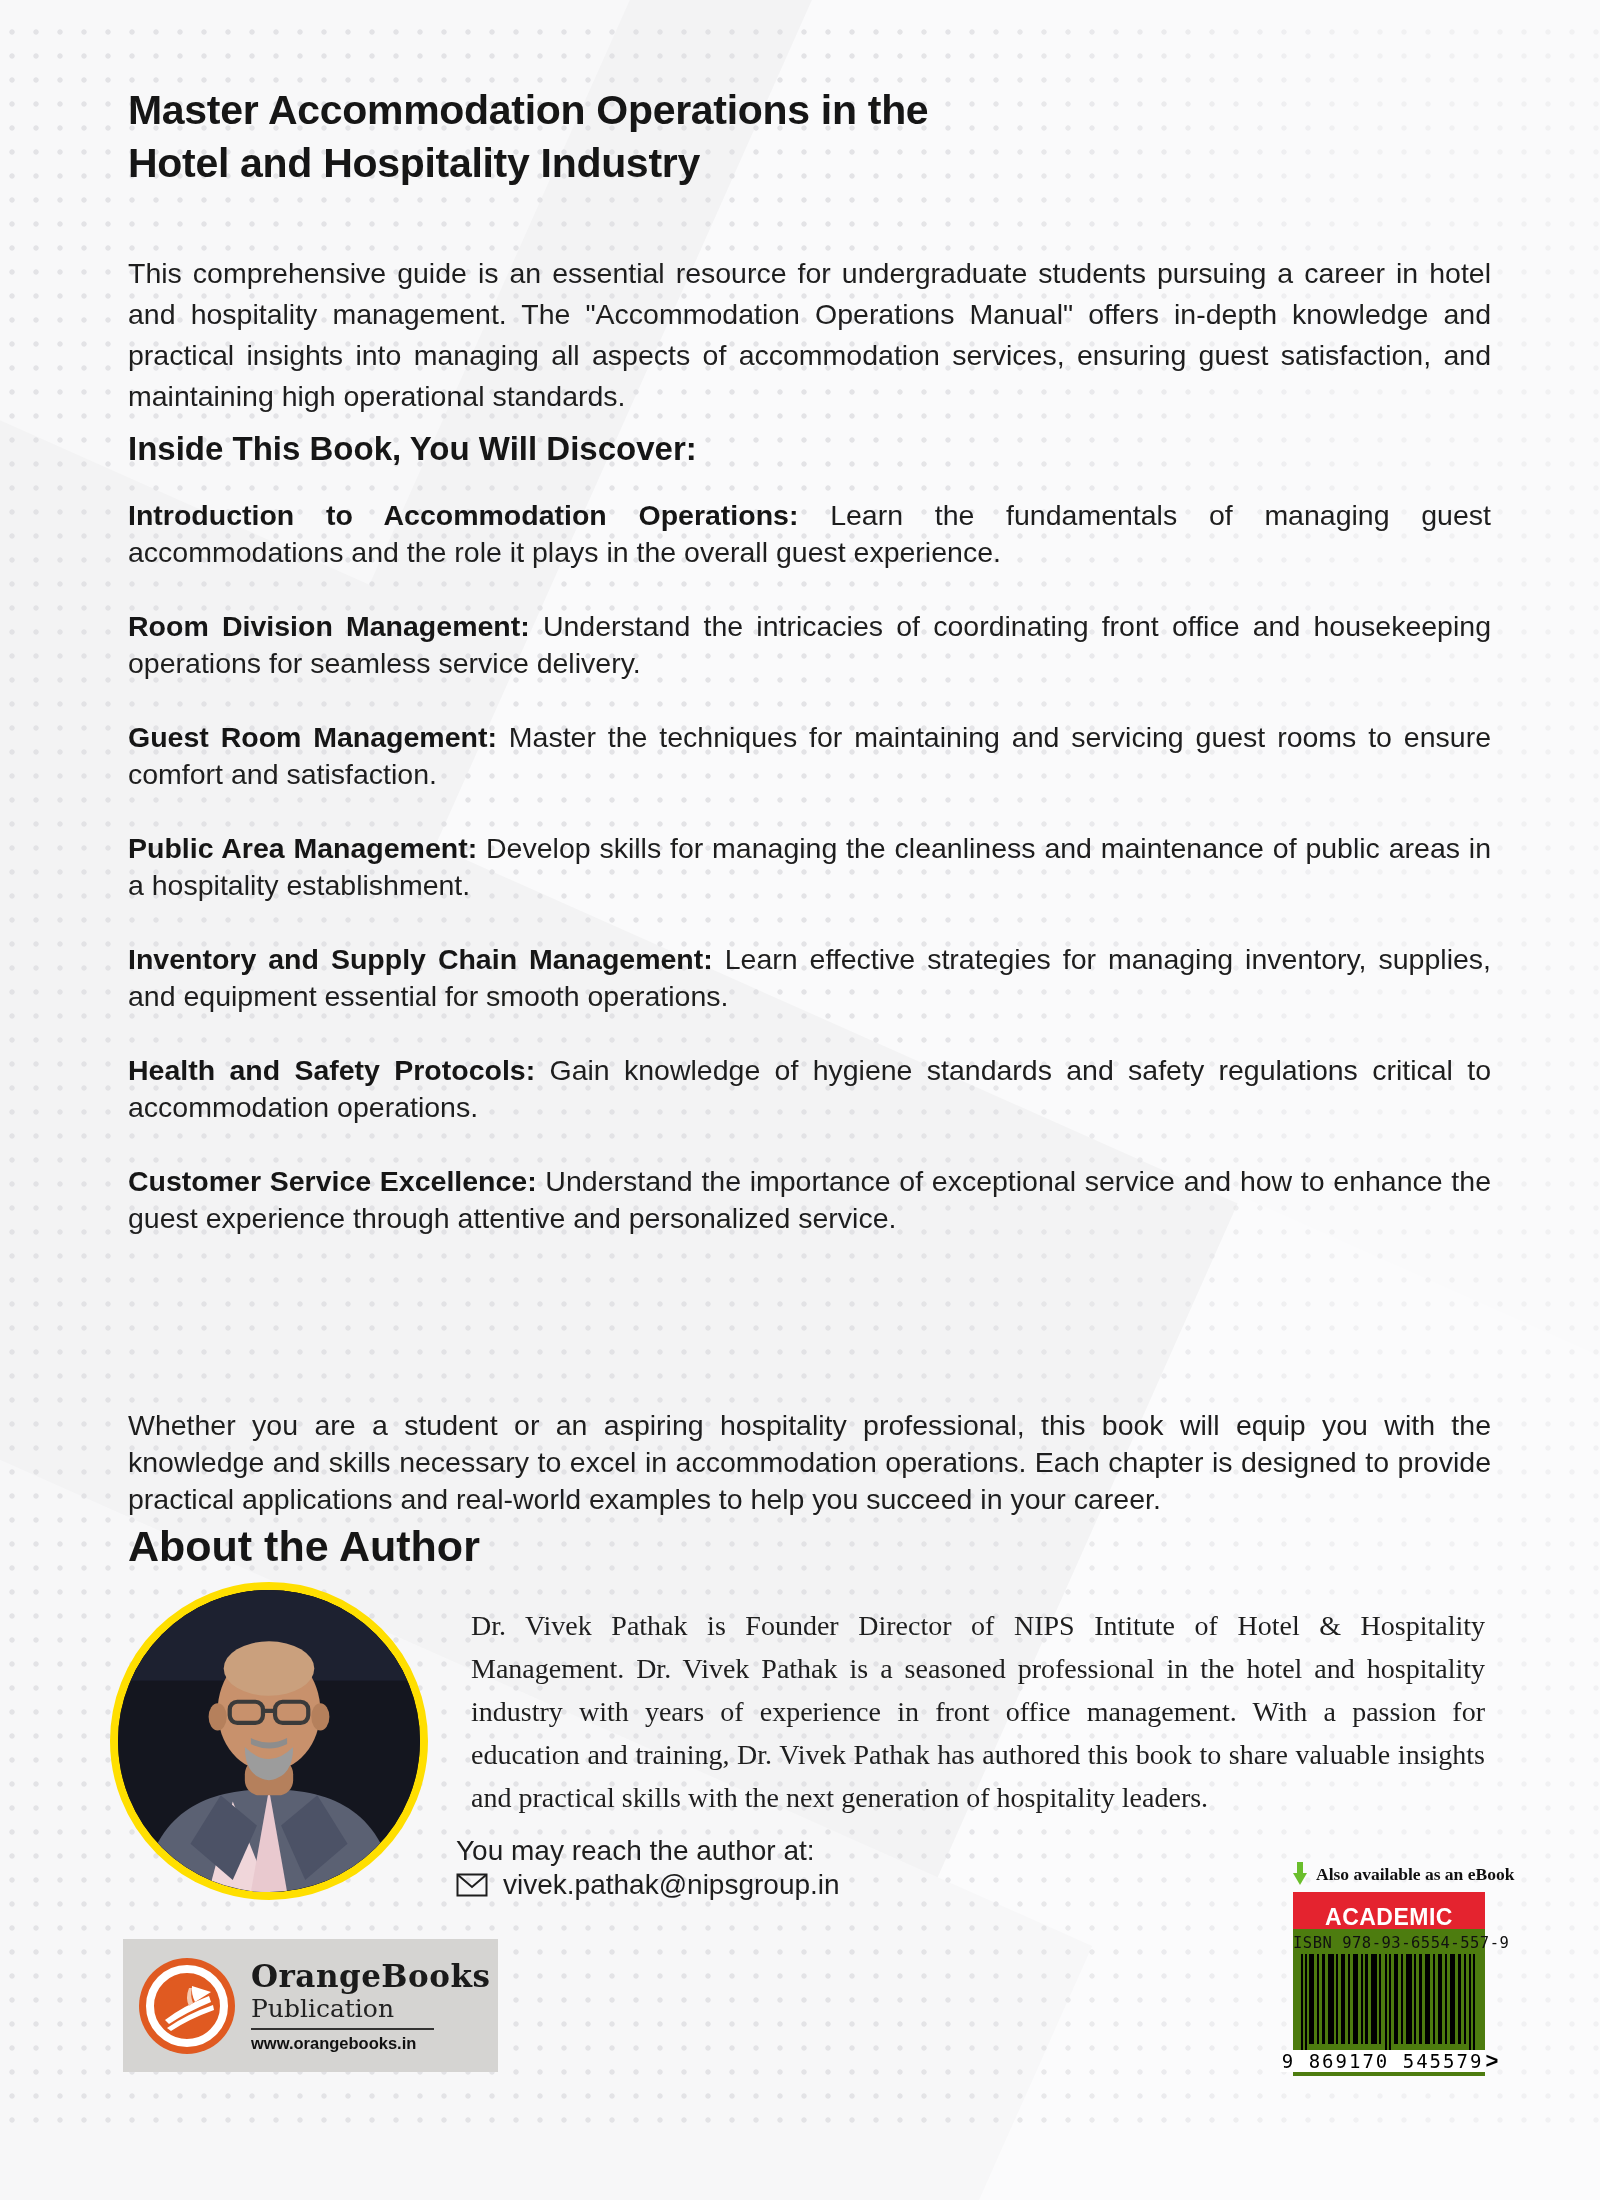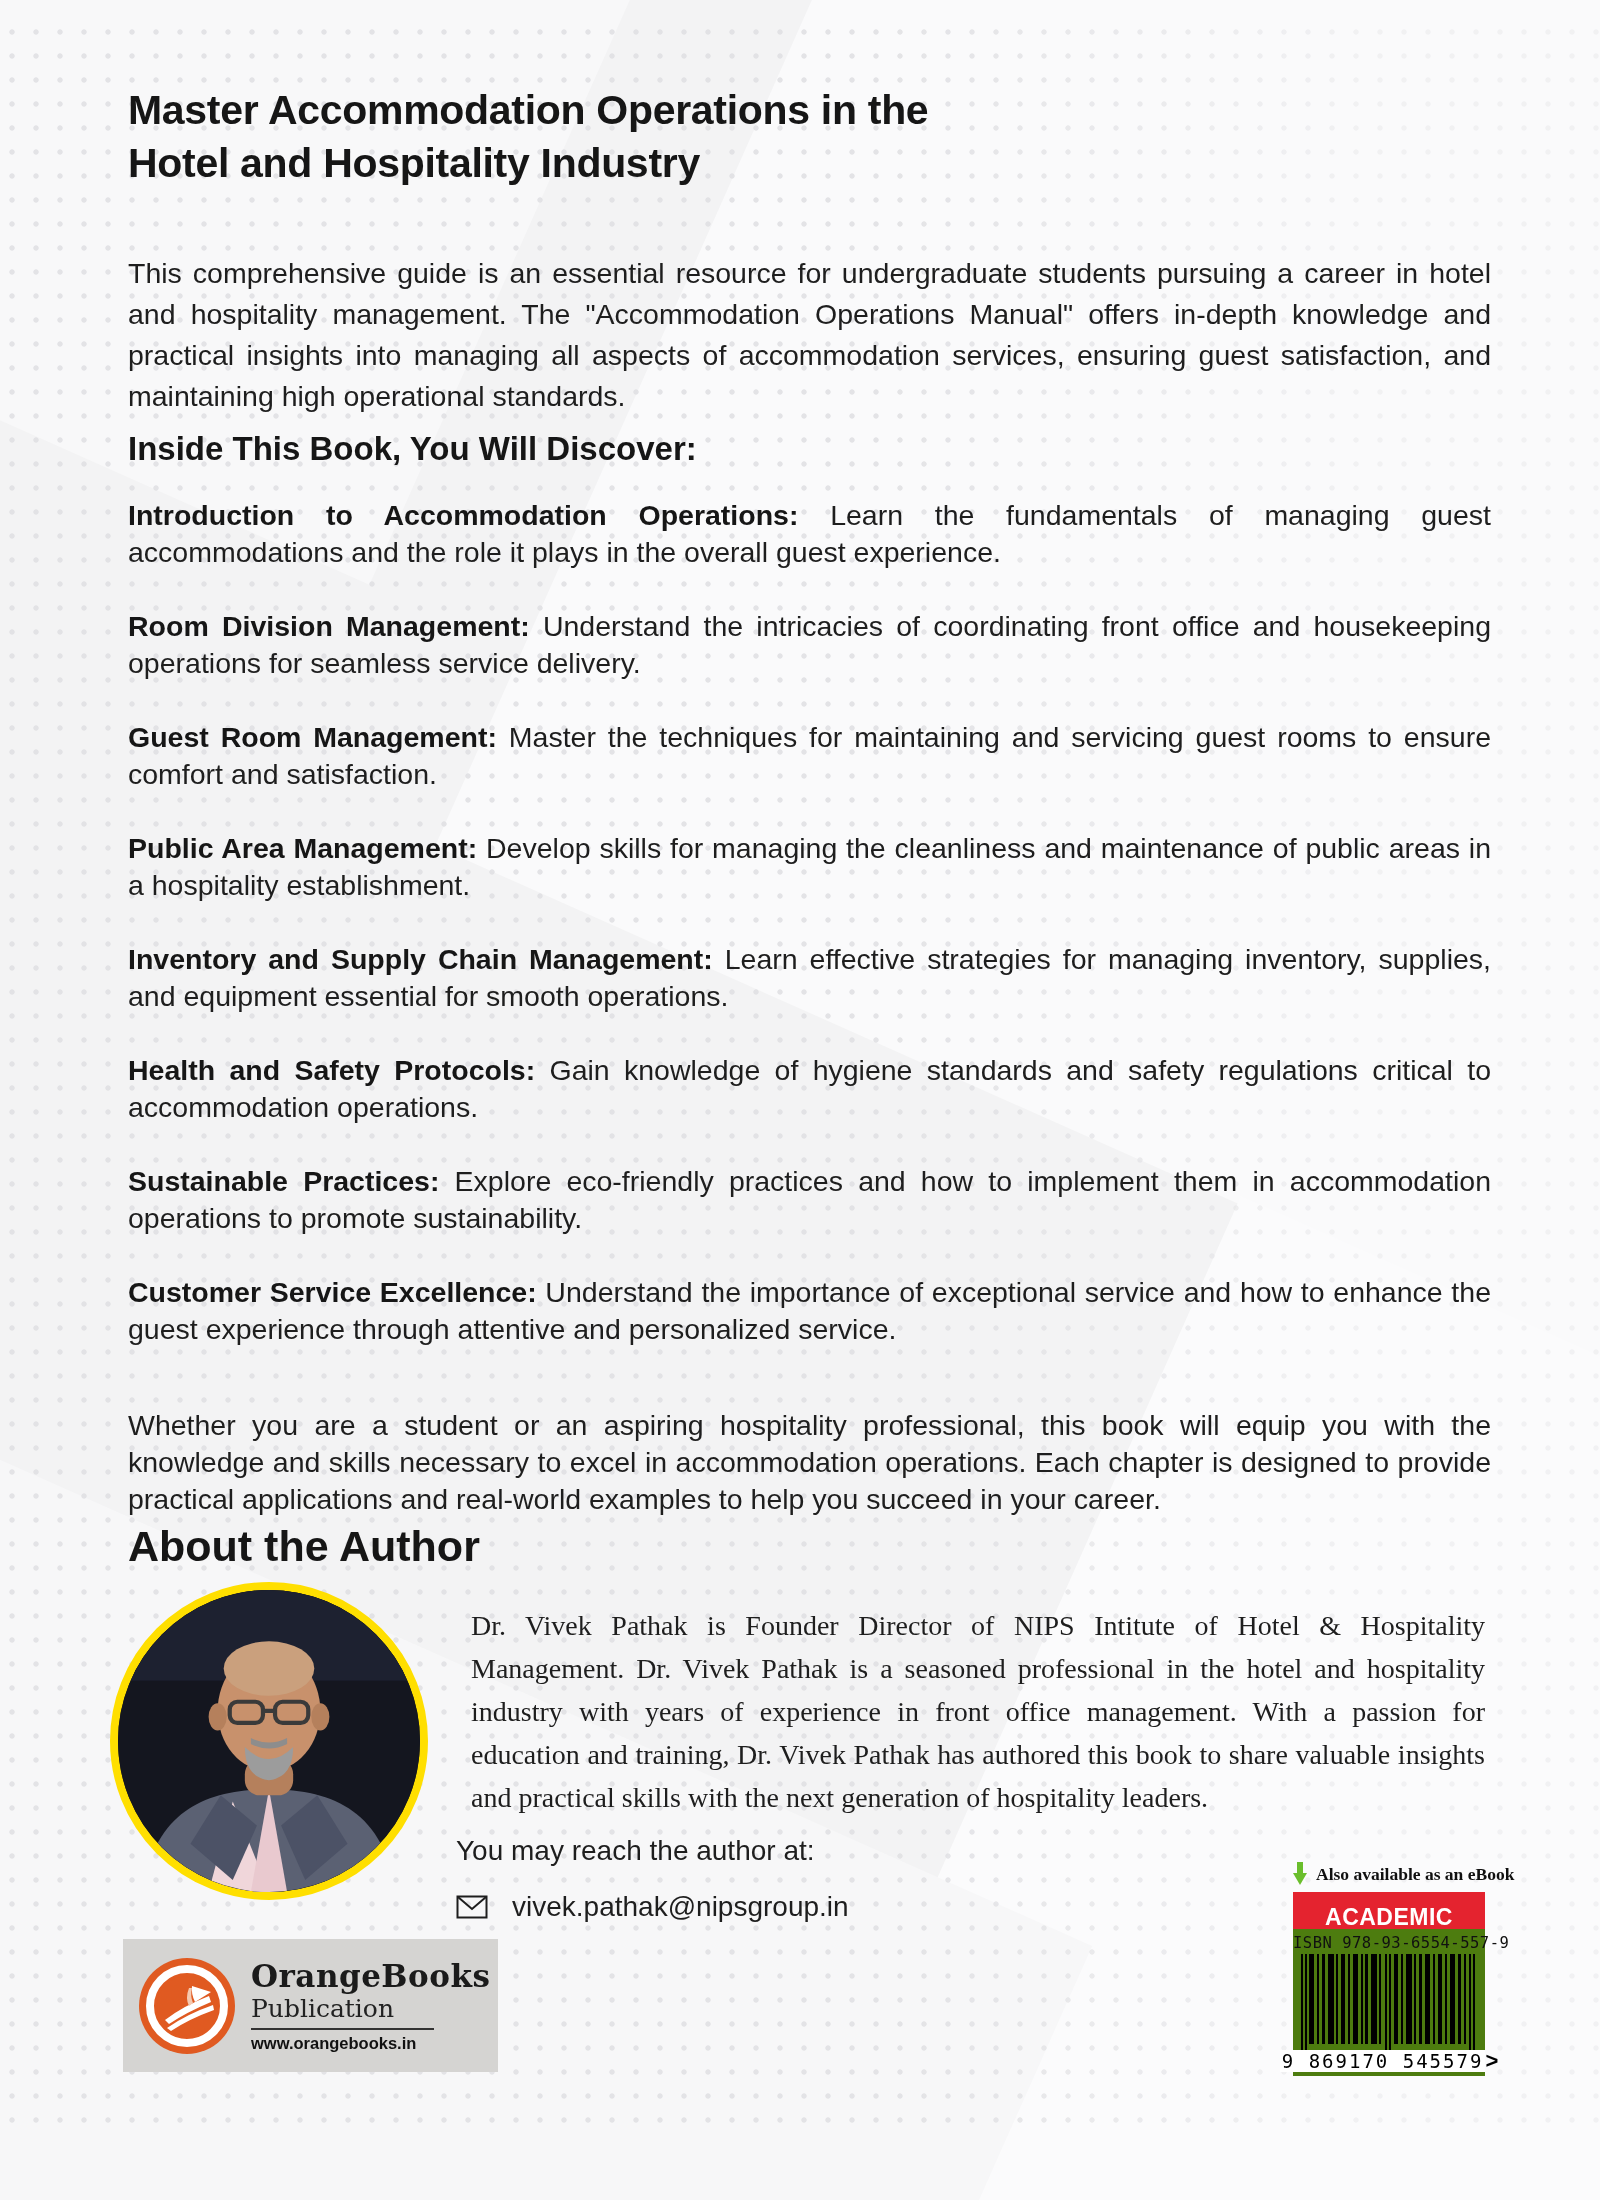--- a/index.html
+++ b/index.html
@@ -31,21 +31,21 @@
   .item{margin:0 0 37px 0;font-size:28.5px;line-height:37px;text-align:justify;}
   .item b{color:#161616;}
   .closing{top:1378px;font-size:28.5px;line-height:37px;text-align:justify;}
   .about-heading{top:1522px;font-size:43px;font-weight:bold;color:#161616;}
   .author-row{position:absolute;left:110px;top:1582px;width:1375px;display:flex;}
   .photo-wrap{width:318px;height:318px;flex:0 0 auto;}
   .photo-ring{width:302px;height:302px;border-radius:50%;border:8px solid #ffdf00;overflow:hidden;background:#14161f;}
   .bio-col{margin-left:28px;width:1100px;}
   .bio{font-size:28px;line-height:43px;text-align:justify;margin:22px 0 0 15px;font-family:Liberation Serif, serif;}
   .contact-label{margin:16px 0 0 0;font-size:28px;}
-  .email-row{margin:24px 0 0 0;display:flex;align-items:center;gap:24px;font-size:28px;}
+  .email-row{margin:2px 0 0 0;display:flex;align-items:center;gap:15px;font-size:28px;}
   
   .logo-box{position:absolute;left:123px;top:1939px;width:375px;height:133px;background:#d5d4d2;display:flex;align-items:center;}
   .logo-circle{width:100px;height:100px;margin-left:14px;flex:0 0 auto;}
   .logo-text{margin-left:14px;}
   .logo-name{font-family:"DejaVu Serif","Liberation Serif",serif;font-weight:bold;font-size:31px;color:#1b1b1b;letter-spacing:.5px;}
   .logo-sub{font-family:"DejaVu Serif","Liberation Serif",serif;font-size:25px;color:#222;border-bottom:2px solid #333;display:inline-block;padding:0 40px 4px 0;line-height:30px;}
   .logo-url{font-size:16.5px;font-weight:bold;color:#111;margin-top:4px;}
   
   .ebook-row{position:absolute;left:1293px;top:1862px;width:192px;display:flex;align-items:center;gap:9px;font-family:Liberation Serif, serif;}
   .ebook-arrow{width:14px;height:24px;position:relative;flex:0 0 auto;}
@@ -80,21 +80,20 @@
 
 <div class="content inside-heading abs">Inside This Book, You Will Discover:</div>
 
 <div class="content items abs">
   <p class="item"><b>Introduction to Accommodation Operations:</b> <span>Learn the fundamentals of managing guest accommodations and the role it plays in the overall guest experience.</span></p>
   <p class="item"><b>Room Division Management:</b> <span>Understand the intricacies of coordinating front office and housekeeping operations for seamless service delivery.</span></p>
   <p class="item"><b>Guest Room Management:</b> <span>Master the techniques for maintaining and servicing guest rooms to ensure comfort and satisfaction.</span></p>
   <p class="item"><b>Public Area Management:</b> <span>Develop skills for managing the cleanliness and maintenance of public areas in a hospitality establishment.</span></p>
   <p class="item"><b>Inventory and Supply Chain Management:</b> <span>Learn effective strategies for managing inventory, supplies, and equipment essential for smooth operations.</span></p>
   <p class="item"><b>Health and Safety Protocols:</b> <span>Gain knowledge of hygiene standards and safety regulations critical to accommodation operations.</span></p>
-  <p class="item"><b>Sustainable Practices:</b> <span>Explore eco-friendly practices and how to implement them in accommodation operations to promote sustainability.</span></p>
   <p class="item"><b>Customer Service Excellence:</b> <span>Understand the importance of exceptional service and how to enhance the guest experience through attentive and personalized service.</span></p>
 </div>
 
 <p class="content closing abs">Whether you are a student or an aspiring hospitality professional, this book will equip you with the knowledge and skills necessary to excel in accommodation operations. Each chapter is designed to provide practical applications and real-world examples to help you succeed in your career.</p>
 
 <div class="content about-heading abs">About the Author</div>
 
 <div class="author-row">
   <div class="photo-wrap">
     <div class="photo-ring">

